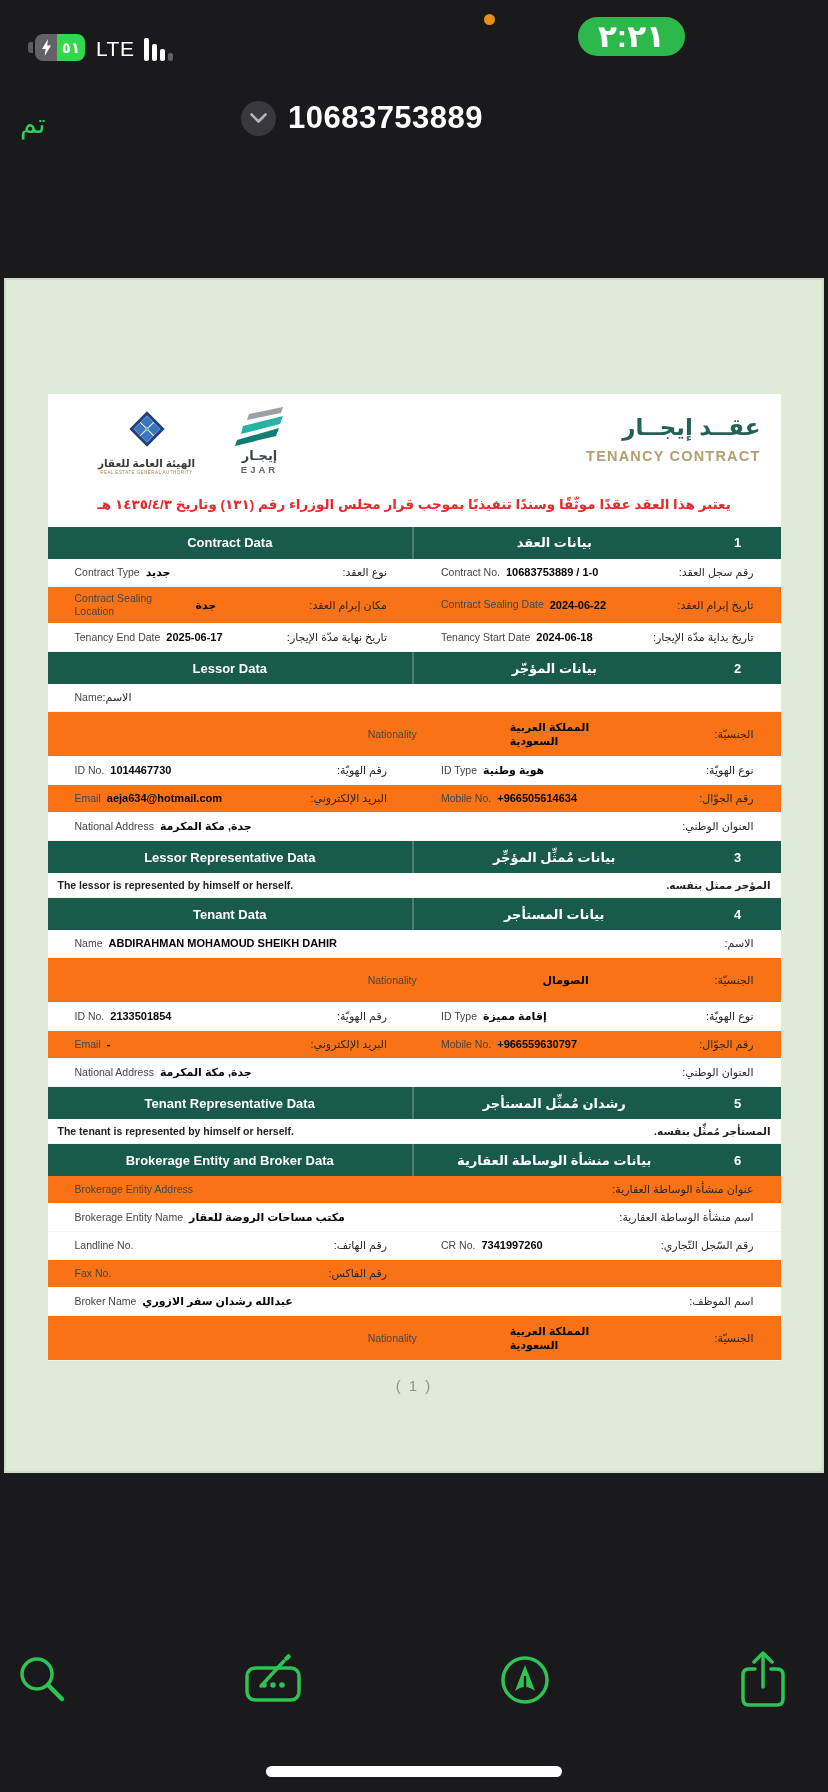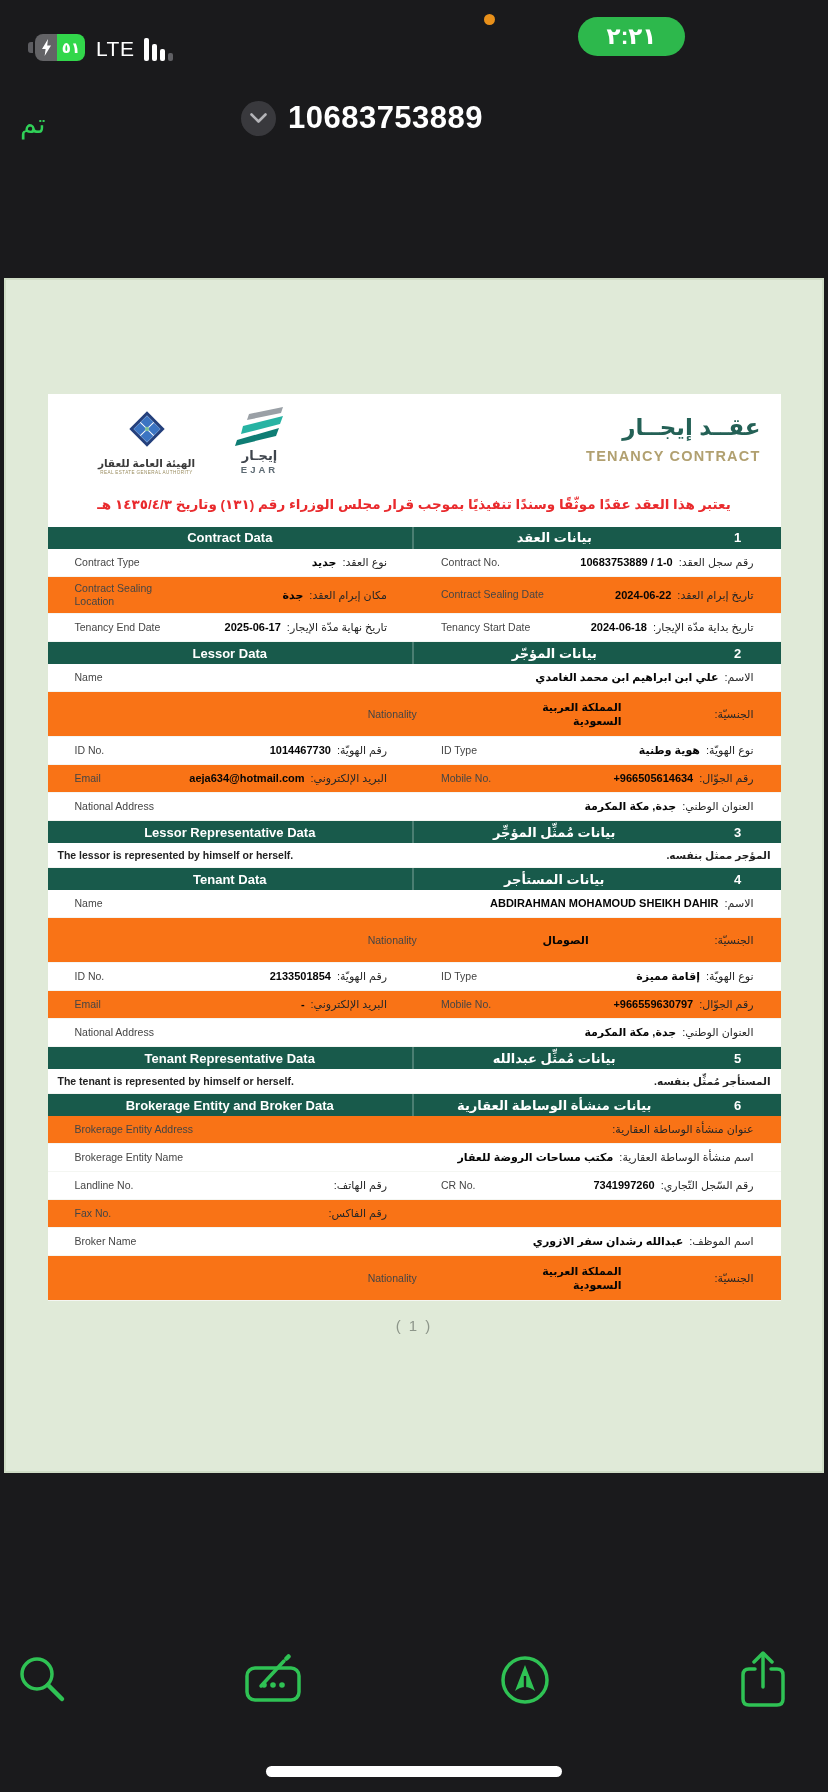--- a/index.html
+++ b/index.html
@@ -12,21 +12,21 @@
   .battery-body{width:50px;height:27px;border-radius:8px;overflow:hidden;display:flex;}
   .battery-gray{width:44%;background:#636366;display:flex;align-items:center;justify-content:center;}
   .battery-green{flex:1;background:#32d74b;color:#fff;font-size:15px;font-weight:bold;
     display:flex;align-items:center;justify-content:center;}
   .lte{position:absolute;left:96px;top:37px;color:#fff;font-size:21px;letter-spacing:.5px;}
   .signal{position:absolute;left:144px;top:36px;display:flex;align-items:flex-end;gap:3px;height:25px;}
   .sig-bar{width:5px;border-radius:2px;background:#fff;}
   .sig-bar.dim{background:#5f5f63;}
   .mic-dot{position:absolute;left:484px;top:14px;width:11px;height:11px;border-radius:50%;background:#e8901a;}
   .time-pill{position:absolute;left:578px;top:17px;width:107px;height:39px;border-radius:20px;
-    background:#2db84c;color:#fff;font-size:23px;font-weight:bold;display:flex;align-items:center;justify-content:center;}
+    background:#2db84c;color:#fff;font-size:31px;font-weight:bold;display:flex;align-items:center;justify-content:center;}
 
   
   .nav-bar{position:absolute;top:98px;left:0;width:828px;height:66px;}
   .done-btn{position:absolute;left:20px;top:10px;color:#30d158;font-size:27px;}
   .nav-center{position:absolute;left:0;top:2px;width:828px;display:flex;align-items:center;
     justify-content:center;gap:12px;transform:translateX(-52px);}
   .chev-circle{width:35px;height:35px;border-radius:50%;background:#39393d;display:flex;
     align-items:center;justify-content:center;}
   .nav-title{color:#fff;font-size:31px;font-weight:600;letter-spacing:.5px;}
 
@@ -43,37 +43,37 @@
   .logo-ejar .l-ar{font-size:13px;font-weight:bold;color:#3f454d;margin-top:-2px;}
   .logo-ejar .l-en{font-size:9.5px;font-weight:bold;color:#5d6a73;letter-spacing:3px;margin-top:1px;}
   .title-block{margin-left:auto;text-align:right;padding:8px 6px 0 0;}
   .t-ar{font-size:23px;font-weight:bold;color:#246156;}
   .t-en{font-size:14.5px;font-weight:bold;color:#b1a070;letter-spacing:1.2px;margin-top:7px;}
 
   .disclaimer{margin:18px 14px 12px;text-align:center;direction:rtl;color:#e92a2d;
     font-size:13.5px;font-weight:bold;line-height:1.4;}
 
   
-  .sec-header{height:22px;background:#185a4b;color:#fff;display:flex;font-weight:bold;font-size:13px;}
+  .sec-header{height:32px;background:#185a4b;color:#fff;display:flex;font-weight:bold;font-size:13px;}
   .sh-left{width:50%;display:flex;align-items:center;justify-content:center;
     border-right:2px solid rgba(255,255,255,.22);box-sizing:border-box;}
   .sh-right{flex:1;display:flex;align-items:center;}
   .sh-ar{flex:1;text-align:center;direction:rtl;}
   .sh-num{width:86px;text-align:center;}
 
   .row{display:flex;align-items:stretch;background:#fff;border-bottom:1px solid #f4f6f2;min-height:27px;}
   .row.shade{background:#f97316;}
   .half,.cell{display:flex;align-items:center;padding:5px 27px;box-sizing:border-box;}
   .half{width:50%;}
   .cell.full{width:100%;}
   .cell.wide{flex:1;}
   .spacer{width:40%;}
   .en{font-size:10.5px;color:#454545;max-width:115px;line-height:1.25;}
   .cell.full > .en{max-width:230px;}
-  .val{flex:1;text-align:right;font-weight:bold;font-size:11px;color:#050505;padding:0 6px;line-height:1.3;}
+  .val{flex:1;text-align:left;font-weight:bold;font-size:11px;color:#050505;padding:0 6px;line-height:1.3;}
   .ar{font-size:11px;color:#262626;direction:rtl;line-height:1.3;}
   .t-right{min-height:44px;}
   .t-right .val{flex:0 1 auto;max-width:112px;margin:0 auto;}
   .row-note{display:flex;justify-content:space-between;align-items:center;
     padding:6px 10px;font-size:10.5px;font-weight:600;color:#222;background:#fff;border-bottom:1px solid #f4f6f2;}
   .note-ar{direction:rtl;}
 
   .page-num{text-align:center;color:#8d968a;font-size:15px;margin-top:16px;letter-spacing:2px;}
 
   
@@ -206,21 +206,20 @@
               <span class="sh-en">Lessor Data</span>
             </div>
             <div class="sh-right">
               <span class="sh-ar" dir="rtl">بيانات المؤجّر</span>
               <span class="sh-num">2</span>
             </div>
           </div>
           <div class="row t-full">
             <div class="cell full">
               <span class="en">Name</span>
-              <span class="val" dir="auto">علي ابن ابراهيم ابن محمد الغامدي</span>
               <span class="ar" dir="rtl">الاسم:</span>
             </div>
           </div>
           <div class="row t-right shade">
             <div class="spacer"></div>
             <div class="cell wide">
               <span class="en">Nationality</span>
               <span class="val" dir="auto">المملكة العربية السعودية</span>
               <span class="ar" dir="rtl">الجنسيّة:</span>
             </div>
@@ -328,21 +327,21 @@
               <span class="ar" dir="rtl">العنوان الوطني:</span>
             </div>
           </div>
         </div>
         <div class="section">
           <div class="sec-header">
             <div class="sh-left">
               <span class="sh-en">Tenant Representative Data</span>
             </div>
             <div class="sh-right">
-              <span class="sh-ar" dir="rtl">بيانات مُمثِّل عبدالله</span>
+              <span class="sh-ar" dir="rtl">رشدان مُمثِّل المستأجر</span>
               <span class="sh-num">5</span>
             </div>
           </div>
           <div class="row-note">
             <span class="note-en">The tenant is represented by himself or herself.</span>
             <span class="note-ar" dir="rtl">المستأجر مُمثِّل بنفسه.</span>
           </div>
         </div>
         <div class="section">
           <div class="sec-header">

